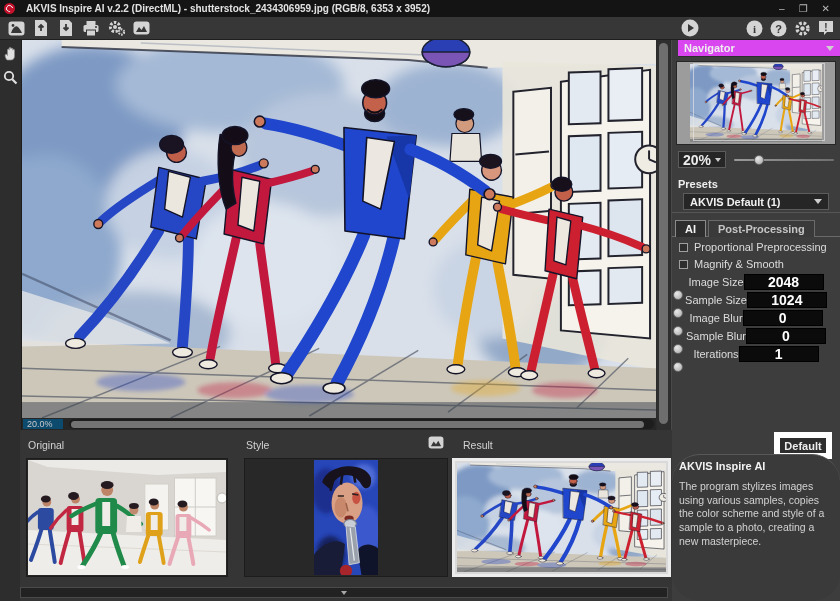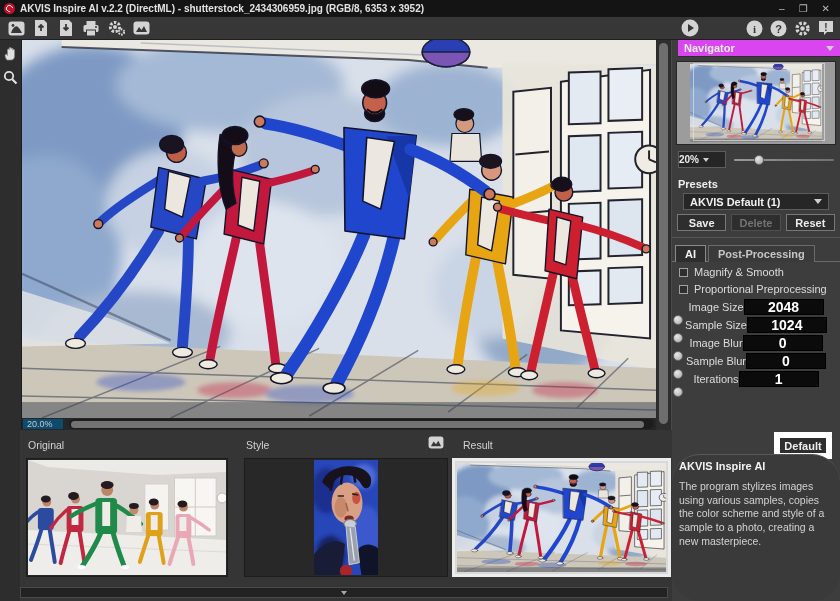--- a/index.html
+++ b/index.html
@@ -3,21 +3,21 @@
 <meta charset="utf-8">
 <style>
   html,body{margin:0;padding:0;}
   body{
     width:840px;height:601px;position:relative;overflow:hidden;
     background:#2b2b2b;font-family:"Liberation Sans",sans-serif;
     color:#d8d8d8;font-size:11px;-webkit-font-smoothing:antialiased;
   }
   
   .titlebar{position:absolute;left:0;top:0;width:840px;height:17px;background:#141414;
-    display:flex;align-items:center;padding:0 4px;box-sizing:border-box;gap:5px;}
+    display:flex;align-items:center;padding:0 4px;box-sizing:border-box;gap:11px;}
   .app-badge{width:11px;height:11px;border-radius:50%;background:#c3112b;position:relative;flex:0 0 auto;}
   .app-badge::after{content:"";position:absolute;left:2px;top:2px;width:7px;height:7px;border-radius:50%;
     border:1.5px solid #f2f2f2;border-right-color:transparent;transform:rotate(35deg);box-sizing:border-box;}
   .title-text{font-size:10px;font-weight:bold;color:#e2e2e2;white-space:nowrap;}
   .win-controls{margin-left:auto;display:flex;gap:14px;align-items:center;padding-right:6px;}
   .win-btn{color:#b8b8b8;font-size:10px;line-height:10px;cursor:default;}
   
   .toolbar{position:absolute;left:0;top:17px;width:840px;height:23px;background:#373737;
     border-bottom:1px solid #1f1f1f;box-sizing:border-box;display:flex;align-items:center;}
   .tb-btn{width:18px;height:18px;margin-left:7px;display:flex;align-items:center;justify-content:center;}
@@ -46,21 +46,21 @@
   .nav-header{height:16px;background:#d946ef;border-bottom:1px solid #2e2e2e;display:flex;align-items:center;
     padding:0 6px;font-weight:bold;color:#efefef;margin-left:6px;}
   .nav-header .tri{margin-left:auto;}
   .tri-down{width:0;height:0;border-left:4px solid transparent;border-right:4px solid transparent;border-top:5px solid #cfcfcf;}
   .nav-thumb{margin:4px;height:82px;background:#9c9c9c;border:1px solid #262626;position:relative;
     display:flex;align-items:center;justify-content:center;}
   .nav-thumb svg{width:132px;height:78px;display:block;}
   .nav-frame{position:absolute;left:16px;top:1px;width:130px;height:76px;border:1px solid #e6e6e6;opacity:.65;pointer-events:none;}
   .zoom-row{display:flex;align-items:center;gap:8px;padding:2px 6px 4px 6px;}
   .zoom-btn{width:46px;height:15px;background:#262626;border:1px solid #5c5c5c;color:#ececec;font-weight:bold;
-    font-size:10px;display:flex;align-items:center;justify-content:flex-start;gap:4px;}
+    font-size:14px;display:flex;align-items:center;justify-content:center;gap:4px;}
   .zoom-btn .tri-down{border-top-width:4px;border-left-width:3.5px;border-right-width:3.5px;}
   .slider{flex:1;height:12px;position:relative;}
   .slider .track{position:absolute;left:0;right:0;top:5px;height:2px;background:linear-gradient(90deg,#9a9a9a,#6f6f6f);border-radius:1px;}
   .slider .handle{position:absolute;top:6px;width:10px;height:10px;border-radius:50%;
     background:radial-gradient(circle at 35% 30%,#e8e8e8,#a9a9a9);border:1px solid #6a6a6a;
     transform:translate(-50%,-50%);box-sizing:border-box;}
   .presets-label{padding:6px 6px 2px 6px;font-weight:bold;color:#efefef;}
   .preset-select{margin:1px 11px;height:15px;background:#262626;border:1px solid #5c5c5c;display:flex;
     align-items:center;padding:0 6px;font-weight:bold;color:#f0f0f0;}
   .preset-select .tri-down{margin-left:auto;}
@@ -488,39 +488,34 @@
       <span class="track"></span>
       <span class="handle" style="left: 25%;"></span>
     </span>
   </div>
 
   <div class="presets-label">Presets</div>
   <div class="preset-select">
     <span>AKVIS Default (1)</span>
     <span class="tri-down"></span>
   </div>
-  <div class="preset-buttons">
-    <span class="pbtn">Save</span>
-    <span class="pbtn disabled">Delete</span>
-    <span class="pbtn">Reset</span>
-  </div>
   <div class="hdivider"></div>
 
   <div class="tabs">
     <span class="tab active">AI</span>
     <span class="tab">Post-Processing</span>
   </div>
 
   <div class="checkbox-row">
     <span class="checkbox"></span>
-    <span>Magnify &amp; Smooth</span>
+    <span>Proportional Preprocessing</span>
   </div>
   <div class="checkbox-row">
     <span class="checkbox"></span>
-    <span>Proportional Preprocessing</span>
+    <span>Magnify &amp; Smooth</span>
   </div>
 
   <div class="param">
     <div class="row">
       <span class="plabel">Image Size</span>
       <span class="value-box">2048</span>
     </div>
     <span class="slider"><span class="track"></span><span class="handle" style="left: 94%;"></span></span>
   </div>
   <div class="param">

